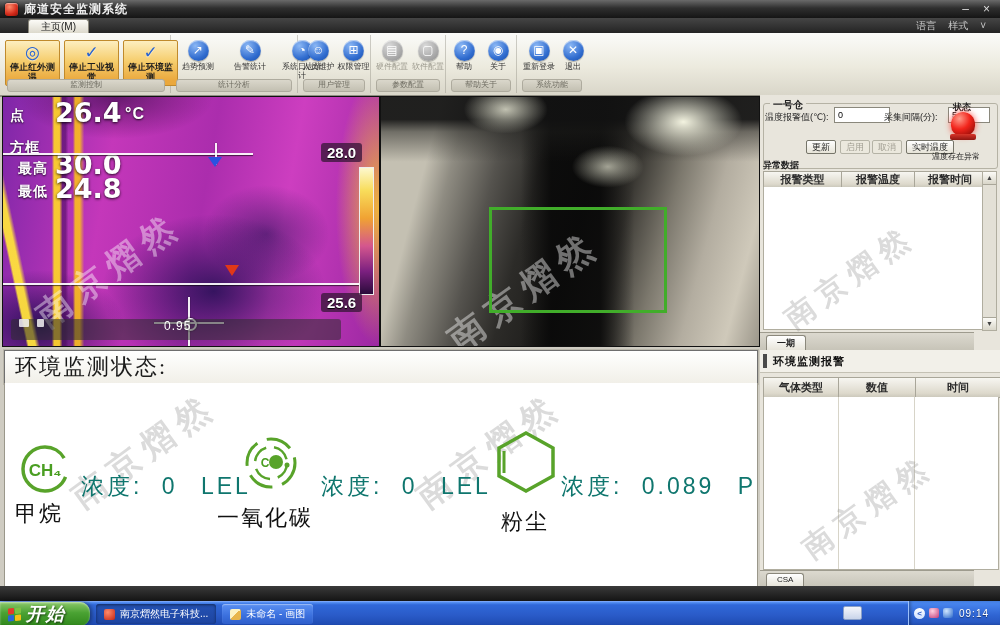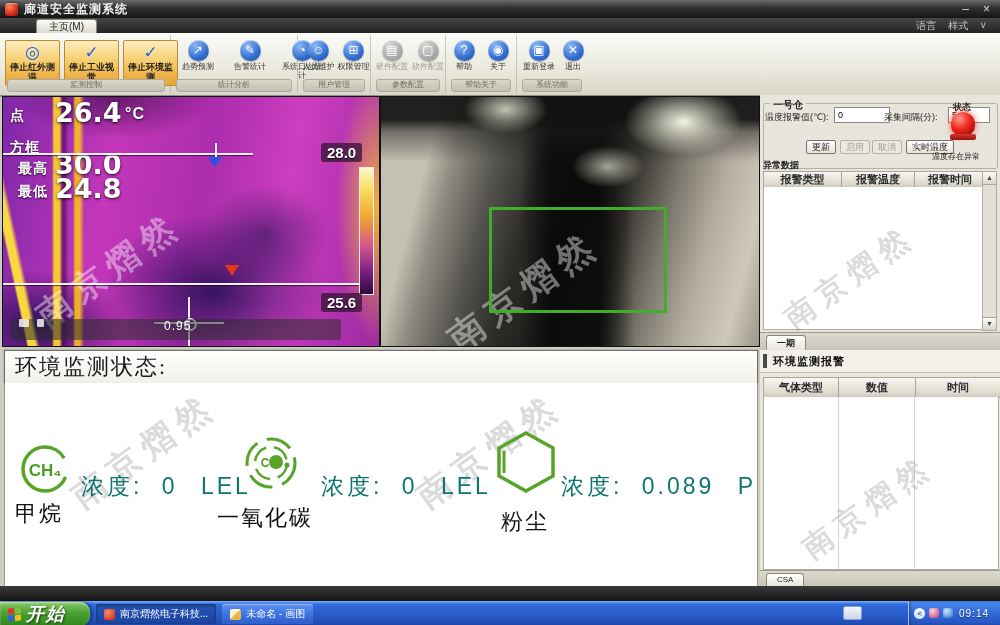--- a/index.html
+++ b/index.html
@@ -13,21 +13,21 @@
   .appicon{width:13px;height:13px;margin:0 6px 0 5px;border-radius:3px;
     background:radial-gradient(circle at 35% 30%,#ff8a6a,#d42a1a 60%,#8d1208);
     box-shadow:0 0 2px #000, inset 0 1px 1px rgba(255,255,255,.5)}
   .t-co{font-weight:bold;letter-spacing:1px;margin-right:26px}
   .t-app{font-weight:bold;letter-spacing:1px}
   .winbtns{margin-left:auto;display:flex;gap:14px;padding-right:10px;color:#ddd;font-size:12px}
   .wb{cursor:default}
   
   .tabrow{left:0;top:18px;width:1000px;height:15px;
     background:linear-gradient(#454545,#242424);display:flex;align-items:flex-end}
-  .hometab{margin-left:36px;height:13px;padding:0 12px;font-size:10px;color:#222;
+  .hometab{margin-left:28px;height:13px;padding:0 12px;font-size:10px;color:#222;
     background:linear-gradient(#fcfbf7,#dcd9cc);border:1px solid #8b887c;border-bottom:none;
     border-radius:3px 3px 0 0;line-height:13px}
   .menu-right{margin-left:auto;display:flex;gap:12px;padding-right:14px;color:#c9c9c9;font-size:10px;line-height:15px}
   
   .ribbon{left:0;top:33px;width:1000px;height:62px;
     background:linear-gradient(#fbfbf9,#eceade 55%,#d9d6c9);border-bottom:2px solid #8f8d82}
   .rgroup{position:absolute;top:2px;bottom:2px;border-right:1px solid rgba(150,148,138,.45);
     display:flex;align-items:flex-start;padding-top:3px}
   .glabel{position:absolute;left:5px;right:5px;bottom:1px;height:11px;border-radius:3px;
     background:linear-gradient(#dad7cb,#c3c0b2);border:1px solid #aeab9e;
@@ -111,21 +111,21 @@
   .thead-row{position:absolute;display:flex}
   .th{background:linear-gradient(#f7f6f1,#ddd9cc 80%,#ccc9bc);border:1px solid #a9a699;border-left:none;
     font-size:11px;font-weight:bold;color:#2c2c2c;display:flex;align-items:center;justify-content:center}
   .th:first-child{border-left:1px solid #a9a699}
   .tbody{position:absolute;background:#fff;border:1px solid #b0ad9f;border-top:none}
   .colline{position:absolute;width:1px;background:#d7d4c8}
   .vsb{position:absolute;width:13px;background:#e3e0d6;border:1px solid #b0ad9f}
   .vsb .arr{height:12px;background:linear-gradient(#fcfbf7,#d9d6c9);border-bottom:1px solid #a9a699;
     font-size:7px;text-align:center;line-height:12px;color:#444}
   .vsb .arr.b{position:absolute;bottom:0;left:0;right:0;border-top:1px solid #a9a699;border-bottom:none}
-  .tabstrip{position:absolute;left:0;width:240px;height:17px;
+  .tabstrip{position:absolute;left:0;width:214px;height:17px;
     background:linear-gradient(#dcd9cf,#c7c4b8);border-top:1px solid #9e9b8e;border-bottom:1px solid #9e9b8e}
   .stab{position:absolute;left:6px;top:2px;height:15px;padding:0 10px;font-size:9px;line-height:14px;
     background:linear-gradient(#ffffff,#e6e3d8);border:1px solid #8b887c;border-bottom:none;
     border-radius:3px 3px 0 0;color:#222;font-weight:bold}
   .sechdr{position:absolute;left:0;width:240px;height:22px;background:#f2f0e9;
     border-bottom:1px solid #c4c1b4;display:flex;align-items:center}
   .sechdr .bar{width:4px;height:14px;background:#4a4a4a;margin:0 6px 0 3px}
   .sechdr .txt{font-size:11px;font-weight:bold;color:#111;letter-spacing:1px}
   
   .envhdr{left:4px;top:350px;width:752px;height:32px;background:linear-gradient(#ffffff,#f1efe8);

